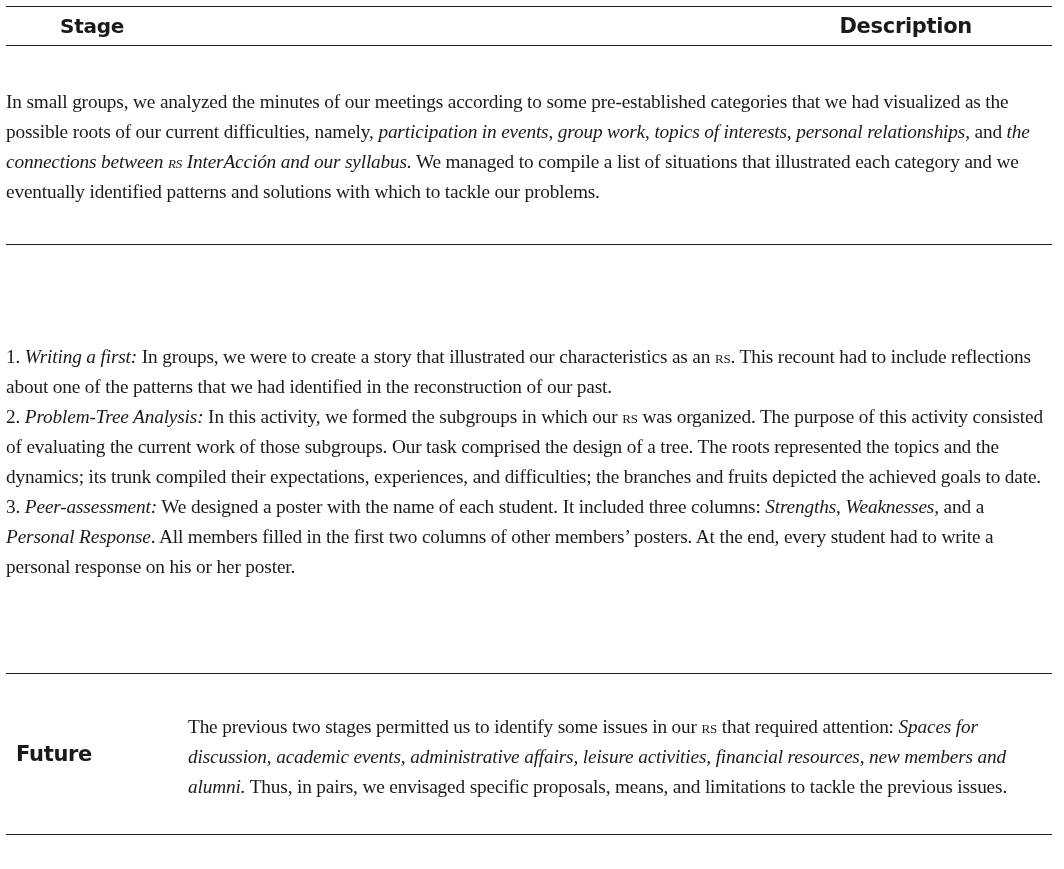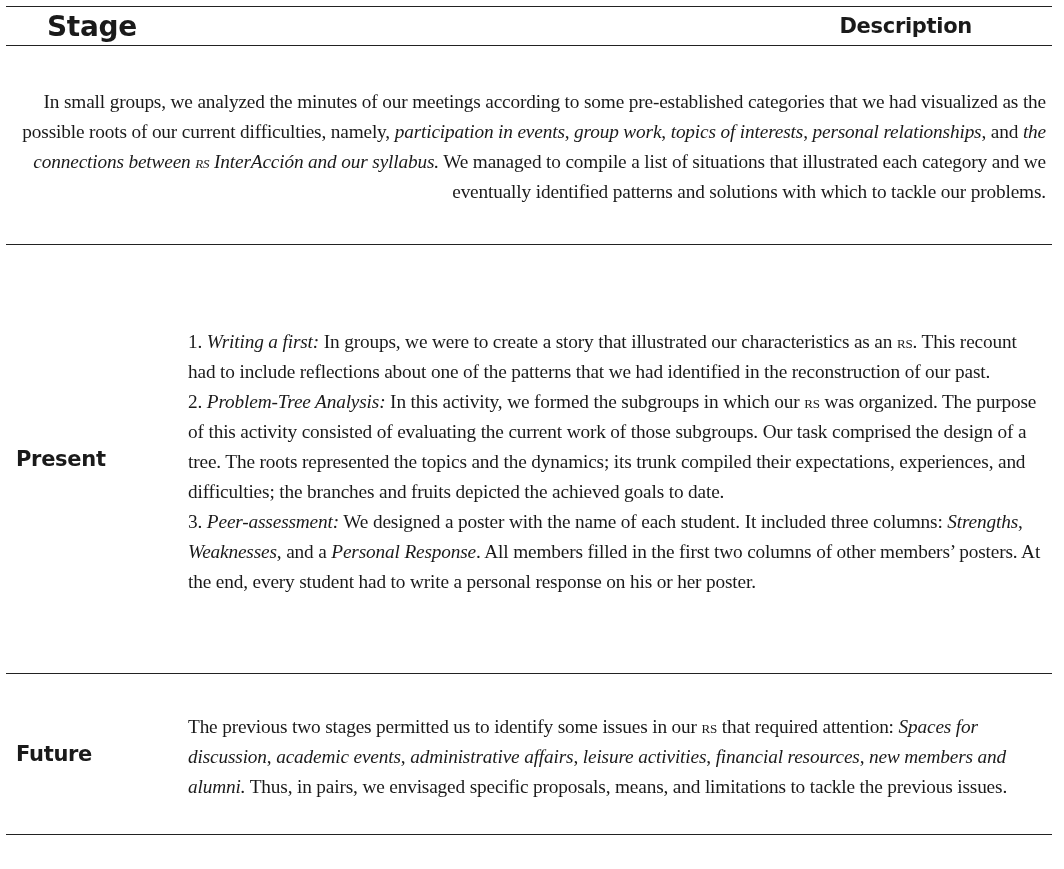--- a/index.html
+++ b/index.html
@@ -1,29 +1,29 @@
 <!DOCTYPE html>
 <html><head>
 <meta charset="utf-8">
 <style>
   html, body { margin: 0; padding: 0; background: #ffffff; }
   body { width: 1064px; height: 869px; overflow: hidden; position: relative; color: #1a1a1a; }
   .table { position: absolute; left: 6px; top: 6px; width: 1046px; }
   .hr { height: 0; border-top: 1.5px solid #222; }
   .hdr { display: flex; height: 38px; align-items: center; }
-  .hdr .c1 { width: 172px; text-align: center; font-family: "DejaVu Sans", sans-serif; font-weight: bold; font-size: 28px; letter-spacing: -0.3px; }
+  .hdr .c1 { width: 172px; text-align: center; font-family: "DejaVu Sans", sans-serif; font-weight: bold; font-size: 20px; letter-spacing: -0.3px; }
   .hdr .c2 { flex: 1; text-align: right; font-family: "DejaVu Sans", sans-serif; font-weight: bold; font-size: 21px; letter-spacing: -0.3px; padding-right: 80px; }
   .row { display: flex; align-items: center; }
   .row .stage { width: 182px; padding-left: 10px; box-sizing: border-box; font-family: "DejaVu Sans", sans-serif; font-weight: bold; font-size: 21px; letter-spacing: -0.3px; }
   .row .desc { flex: 1; font-family: "Liberation Serif", serif; font-size: 19.3px; line-height: 30px; letter-spacing: -0.15px; padding-right: 6px; }
   .desc p { margin: 0; }
   .desc i { font-style: italic; }
   .sc { font-variant: small-caps; text-transform: lowercase; font-size: 0.95em; }
   .r1 { height: 198px; padding-top: 0; }
-  .r1 .desc { padding-top: 4px; text-align: right; }
+  .r1 .desc { padding-top: 4px; }
   .r2 { height: 428px; }
   .r2 .desc { padding-top: 6px; }
   .r3 { height: 160px; }
   .r3 .desc { padding-top: 6px; }
 </style>
 </head>
 <body>
 
 <div class="table">
   <div class="hr"></div>
@@ -34,21 +34,20 @@
   <div class="hr"></div>
 
   <div class="row r1">
     <div class="desc">
         <p><span>In small groups, we analyzed the minutes of our meetings according to some pre-established categories that we had visualized as the possible roots of our current difficulties, namely, </span><i>participation in events</i><span>, </span><i>group work</i><span>, </span><i>topics of interests</i><span>, </span><i>personal relationships</i><span>, and </span><i>the connections between </i><i class="sc">RS</i><i> InterAcción and our syllabus.</i><span> We managed to compile a list of situations that illustrated each category and we eventually identified patterns and solutions with which to tackle our problems.</span></p>
       </div>
   </div>
   <div class="hr"></div>
 
   <div class="row r2">
-    <div class="stage">Present</div>
     <div class="desc">
         <p><span>1. </span><i>Writing a first:</i><span> In groups, we were to create a story that illustrated our characteristics as an </span><span class="sc">RS</span><span>. This recount had to include reflections about one of the patterns that we had identified in the reconstruction of our past.</span></p>
         <p><span>2. </span><i>Problem-Tree Analysis:</i><span> In this activity, we formed the subgroups in which our </span><span class="sc">RS</span><span> was organized. The purpose of this activity consisted of evaluating the current work of those subgroups. Our task comprised the design of a tree. The roots represented the topics and the dynamics; its trunk compiled their expectations, experiences, and difficulties; the branches and fruits depicted the achieved goals to date.</span></p>
         <p><span>3. </span><i>Peer-assessment:</i><span> We designed a poster with the name of each student. It included three columns: </span><i>Strengths</i><span>, </span><i>Weaknesses</i><span>, and a </span><i>Personal Response</i><span>. All members filled in the first two columns of other members’ posters. At the end, every student had to write a personal response on his or her poster.</span></p>
       </div>
   </div>
   <div class="hr"></div>
 
   <div class="row r3">
     <div class="stage">Future</div>

